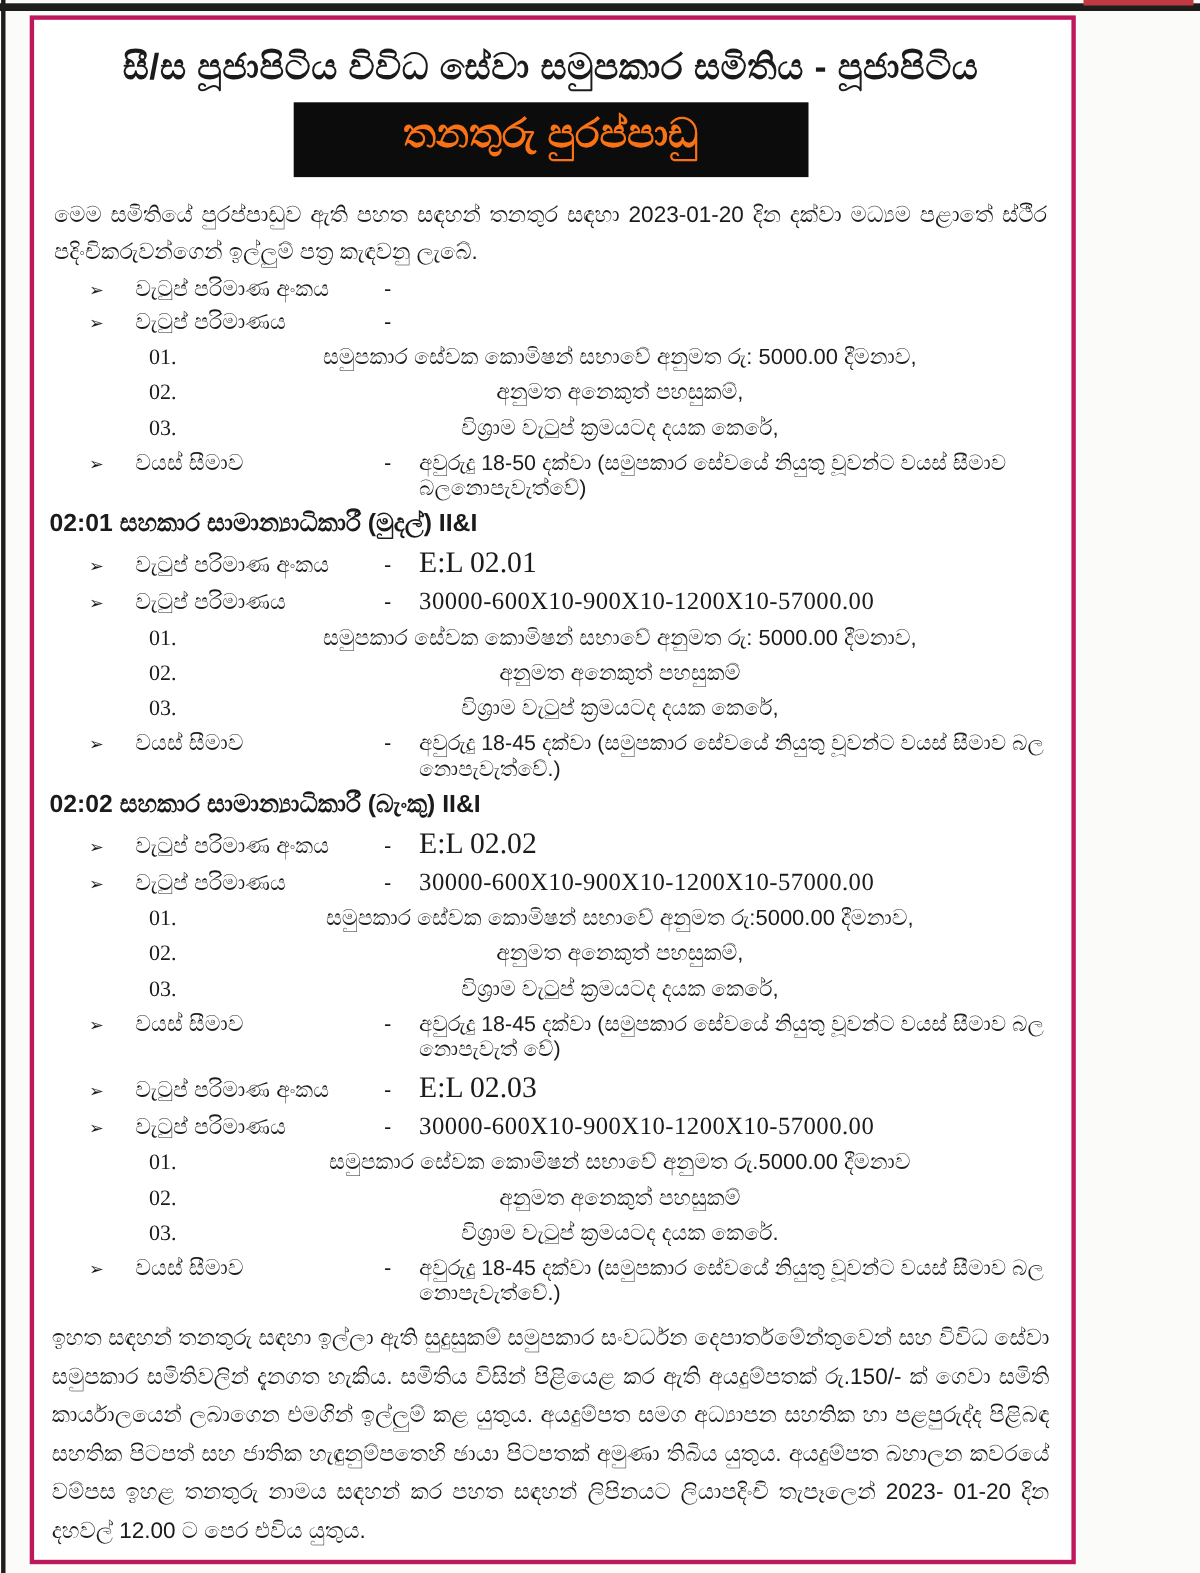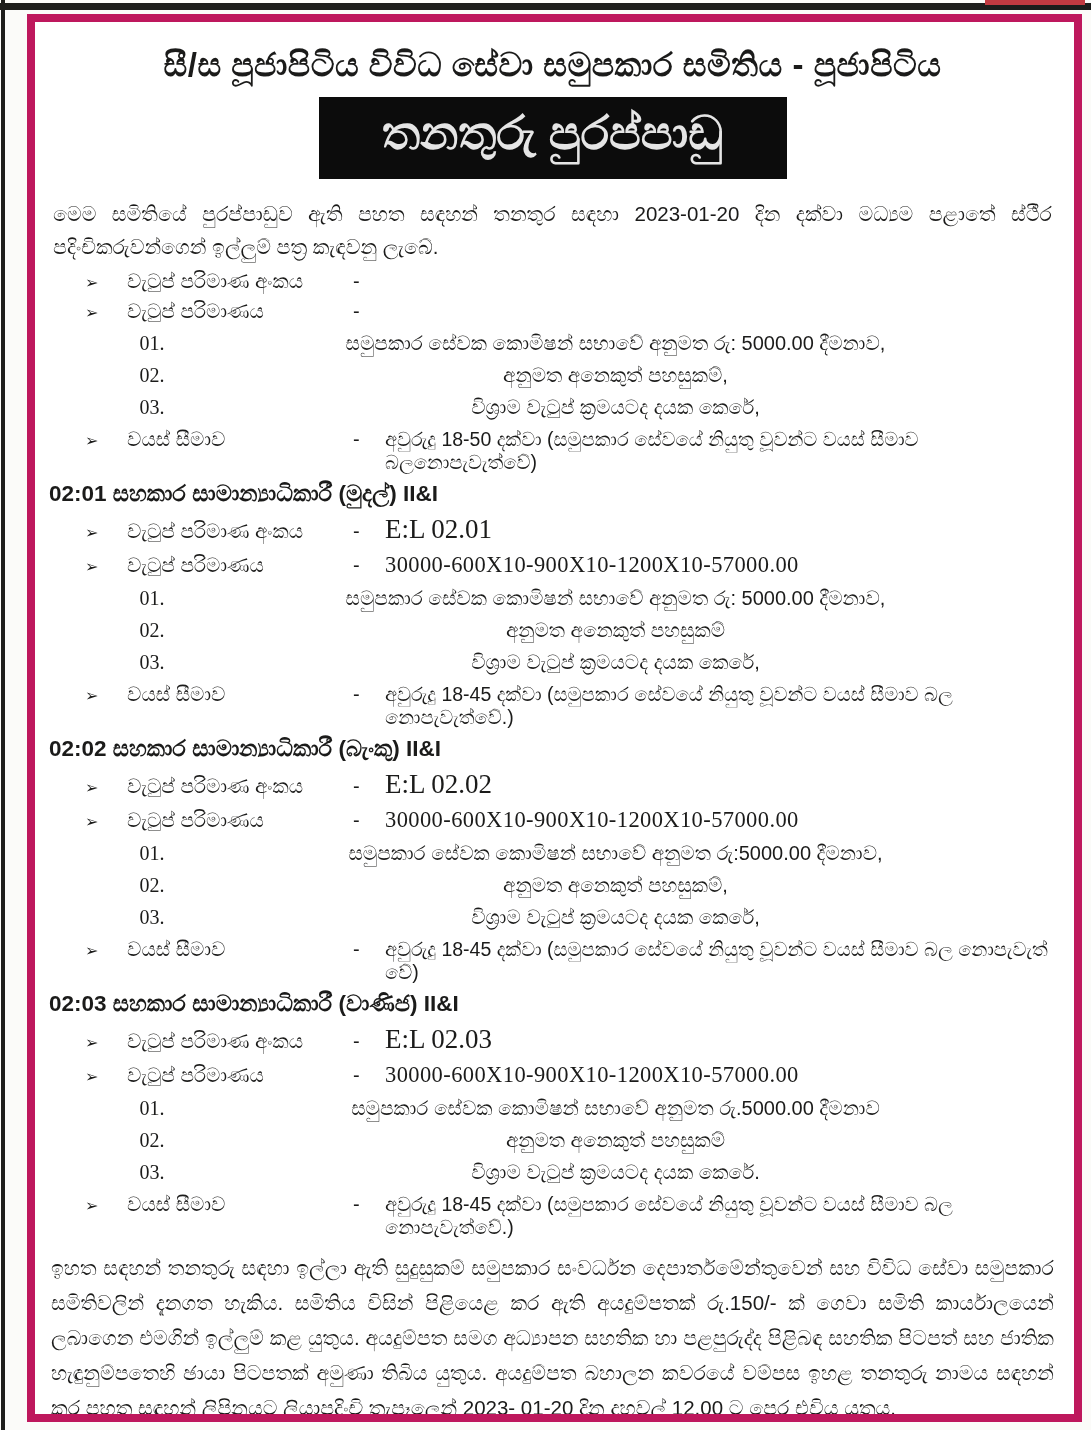--- a/index.html
+++ b/index.html
@@ -10,40 +10,40 @@
     font-family:"Liberation Sans", sans-serif;
     color:#1b1b1a;
     overflow:hidden;
   }
   .top-bar   { position:absolute; left:0; top:3px;  width:1091px; height:7px; background:#1d1d1b; }
   .red-bar   { position:absolute; left:985px; top:0; width:100px; height:5px; }
   .left-rule { position:absolute; left:1px; top:0; width:4px; height:1430px; background:#1d1d1b; }
 
   .doc-frame {
     position:absolute; left:27px; top:14px;
-    width:1055px; height:1408px;
+    width:951px; height:1408px;
     box-sizing:border-box;
-    border:8px solid #be185d;
+    border:4px solid #be185d;
     background:#ffffff;
     padding:14px 18px 0 14px;
     overflow:hidden;
   }
 
   .doc-title {
     text-align:center;
     font-size:33px; font-weight:bold;
     letter-spacing:0.5px;
     margin:10px 0 12px 0;
   }
 
   .banner {
     width:468px; margin:0 auto;
-    background:#0c0c0c; color:#e5e5e5;
+    background:#0c0c0c; color:#f97316;
     text-align:center;
-    font-size:47px; font-weight:bold;
+    font-size:37px; font-weight:bold;
     padding:8px 0 18px 0;
     box-sizing:border-box;
   }
 
   .intro {
     font-size:20.5px; line-height:1.62;
     text-align:justify;
     margin:18px 4px 4px 4px;
   }
 
@@ -190,21 +190,20 @@
           <span class="text-cell">විශ්‍රාම වැටුප් ක්‍රමයටද දයක කෙරේ,</span>
         </div>
         <div class="row-arrow age-limit">
           <span class="arrow-cell">➢</span>
           <span class="label-cell">වයස් සීමාව</span>
           <span class="sep-cell">-</span>
           <span class="val-cell">අවුරුදු 18-45 දක්වා (සමුපකාර සේවයේ නියුතු වූවන්ට වයස් සීමාව බල නොපැවැත් වේ)</span>
         </div>
       </section>
       <section class="job-section">
-        <div class="sec-heading">02:03 සහකාර සාමාන්‍යාධිකාරී (වාණිජ) II&amp;I</div>
         <div class="row-arrow salary-scale-number">
           <span class="arrow-cell">➢</span>
           <span class="label-cell">වැටුප් පරිමාණ අංකය</span>
           <span class="sep-cell">-</span>
           <span class="val-cell">E:L 02.03</span>
         </div>
         <div class="row-arrow salary-scale">
           <span class="arrow-cell">➢</span>
           <span class="label-cell">වැටුප් පරිමාණය</span>
           <span class="sep-cell">-</span>

